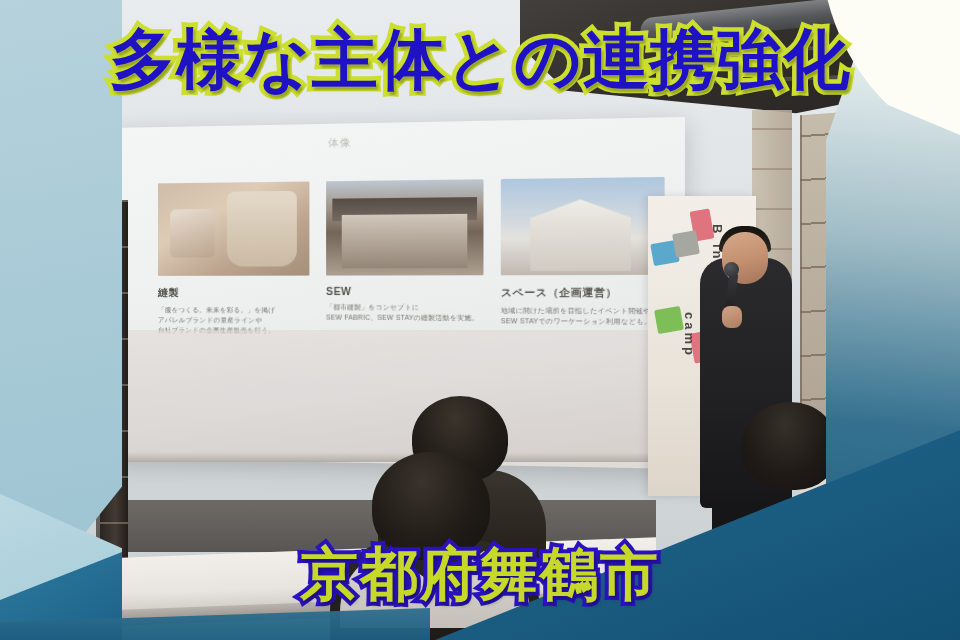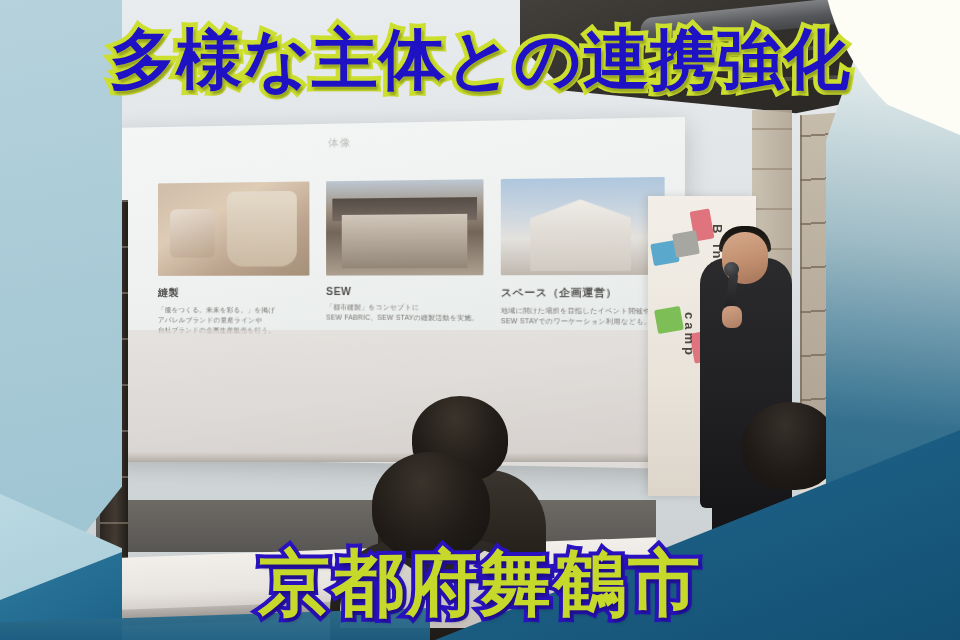--- a/index.html
+++ b/index.html
@@ -281,21 +281,21 @@
   }
   .title-line.l2{margin-top:6px;}
 
   .caption{
     position:absolute;left:0;top:536px;width:960px;text-align:center;
     pointer-events:none;
   }
   .caption-text{
     font-family:"DejaVu Serif","Liberation Serif",serif;
     font-weight:bold;
-    font-size:72px;
+    font-size:58px;
     letter-spacing:2px;
     color:#c6d92b;
     -webkit-text-stroke:8px #2a12c0;
     paint-order:stroke fill;
     text-shadow:2px 3px 4px rgba(0,0,0,.35);
     white-space:nowrap;
   }
 </style>
 </head>
 <body>

